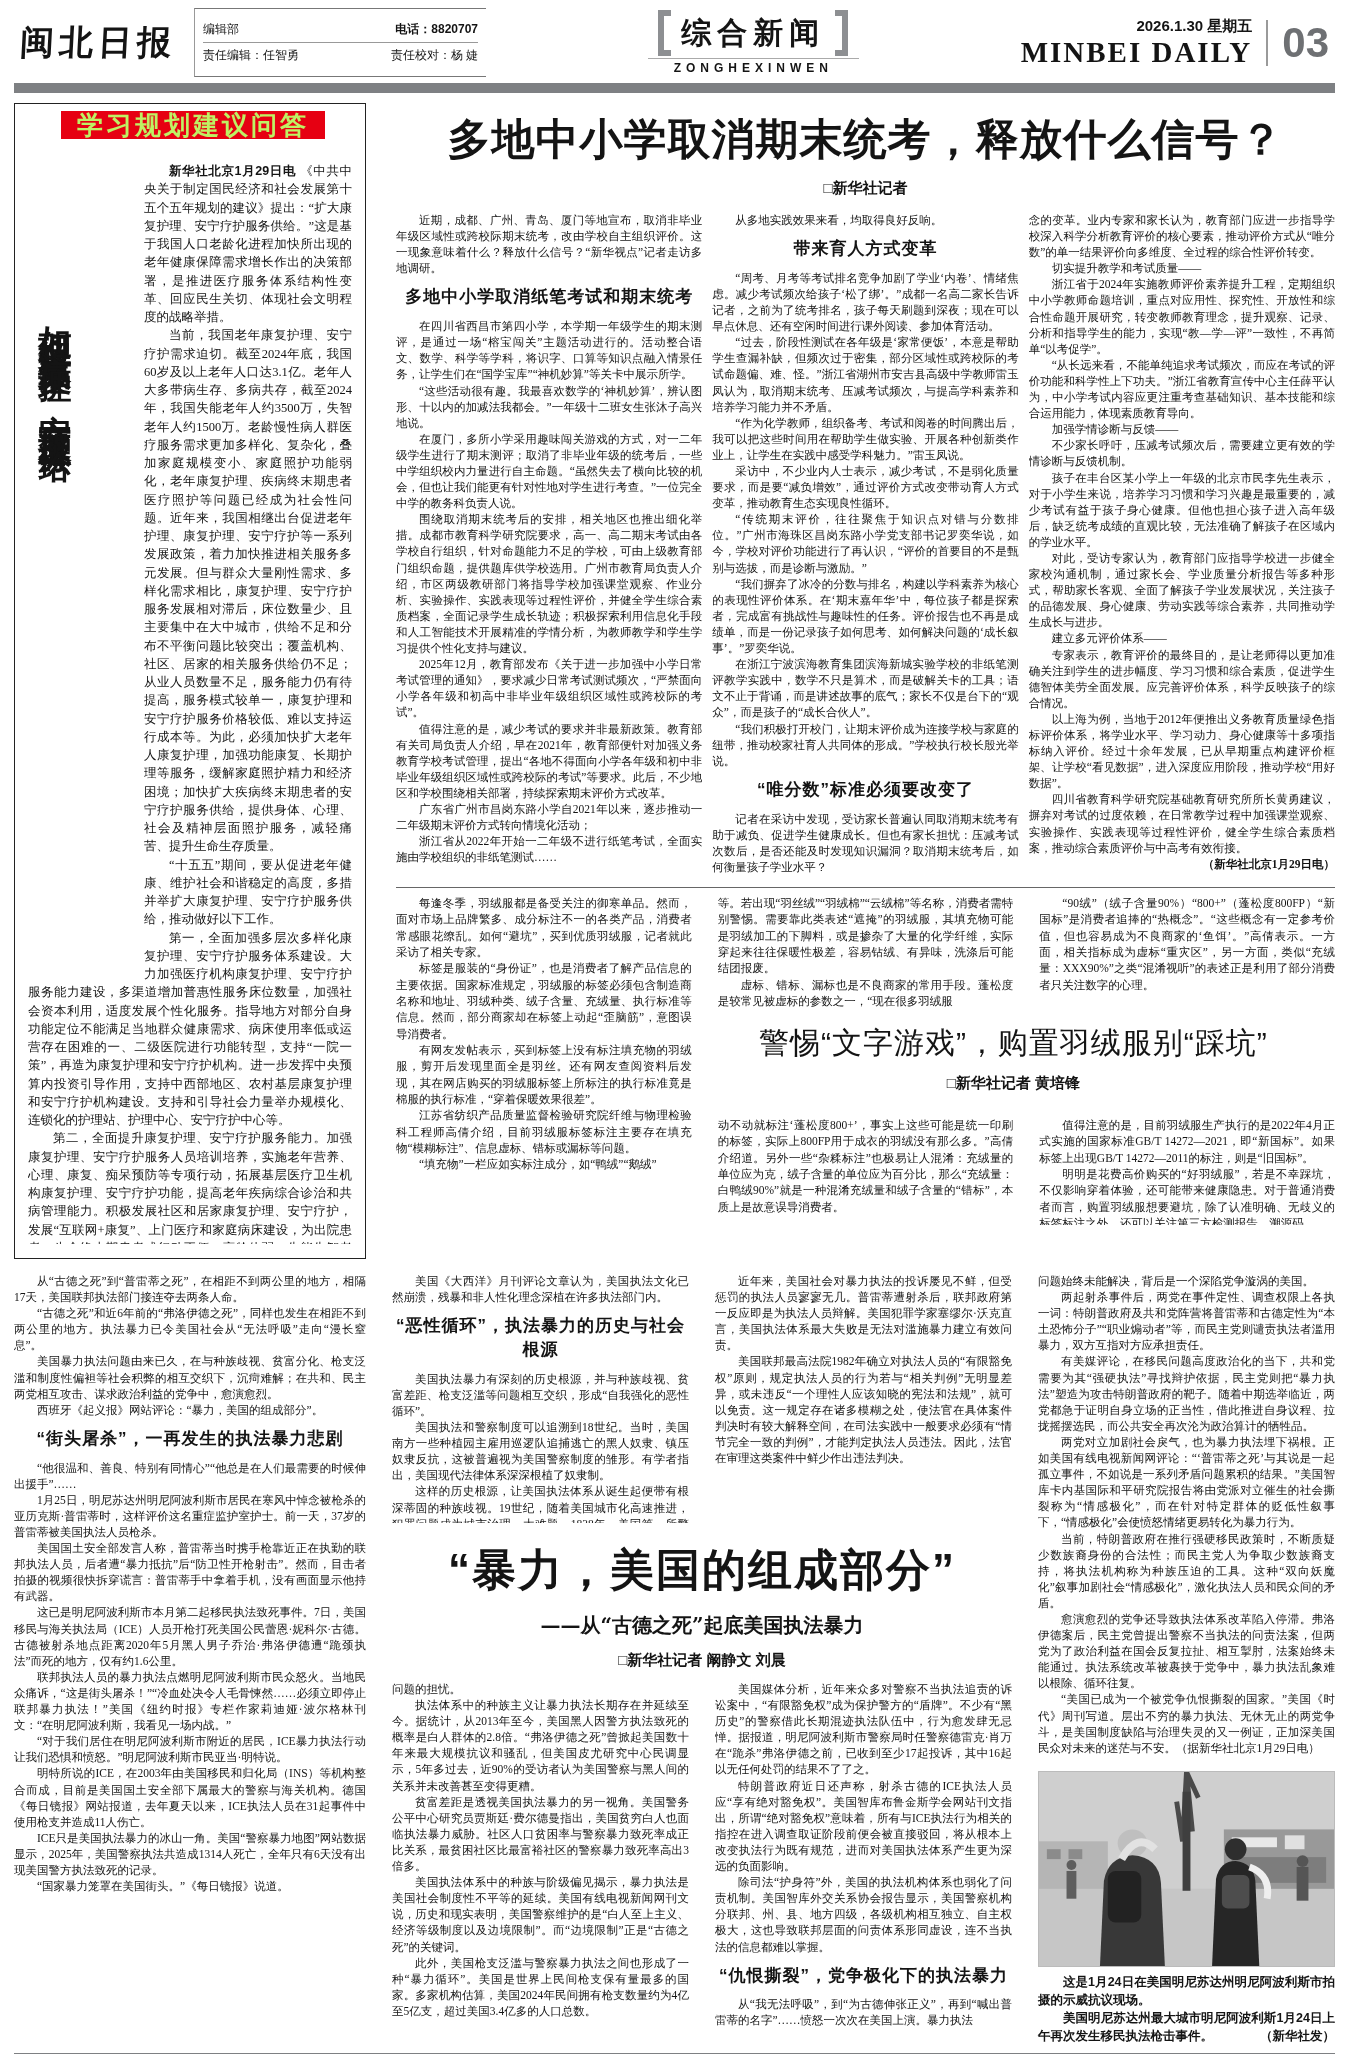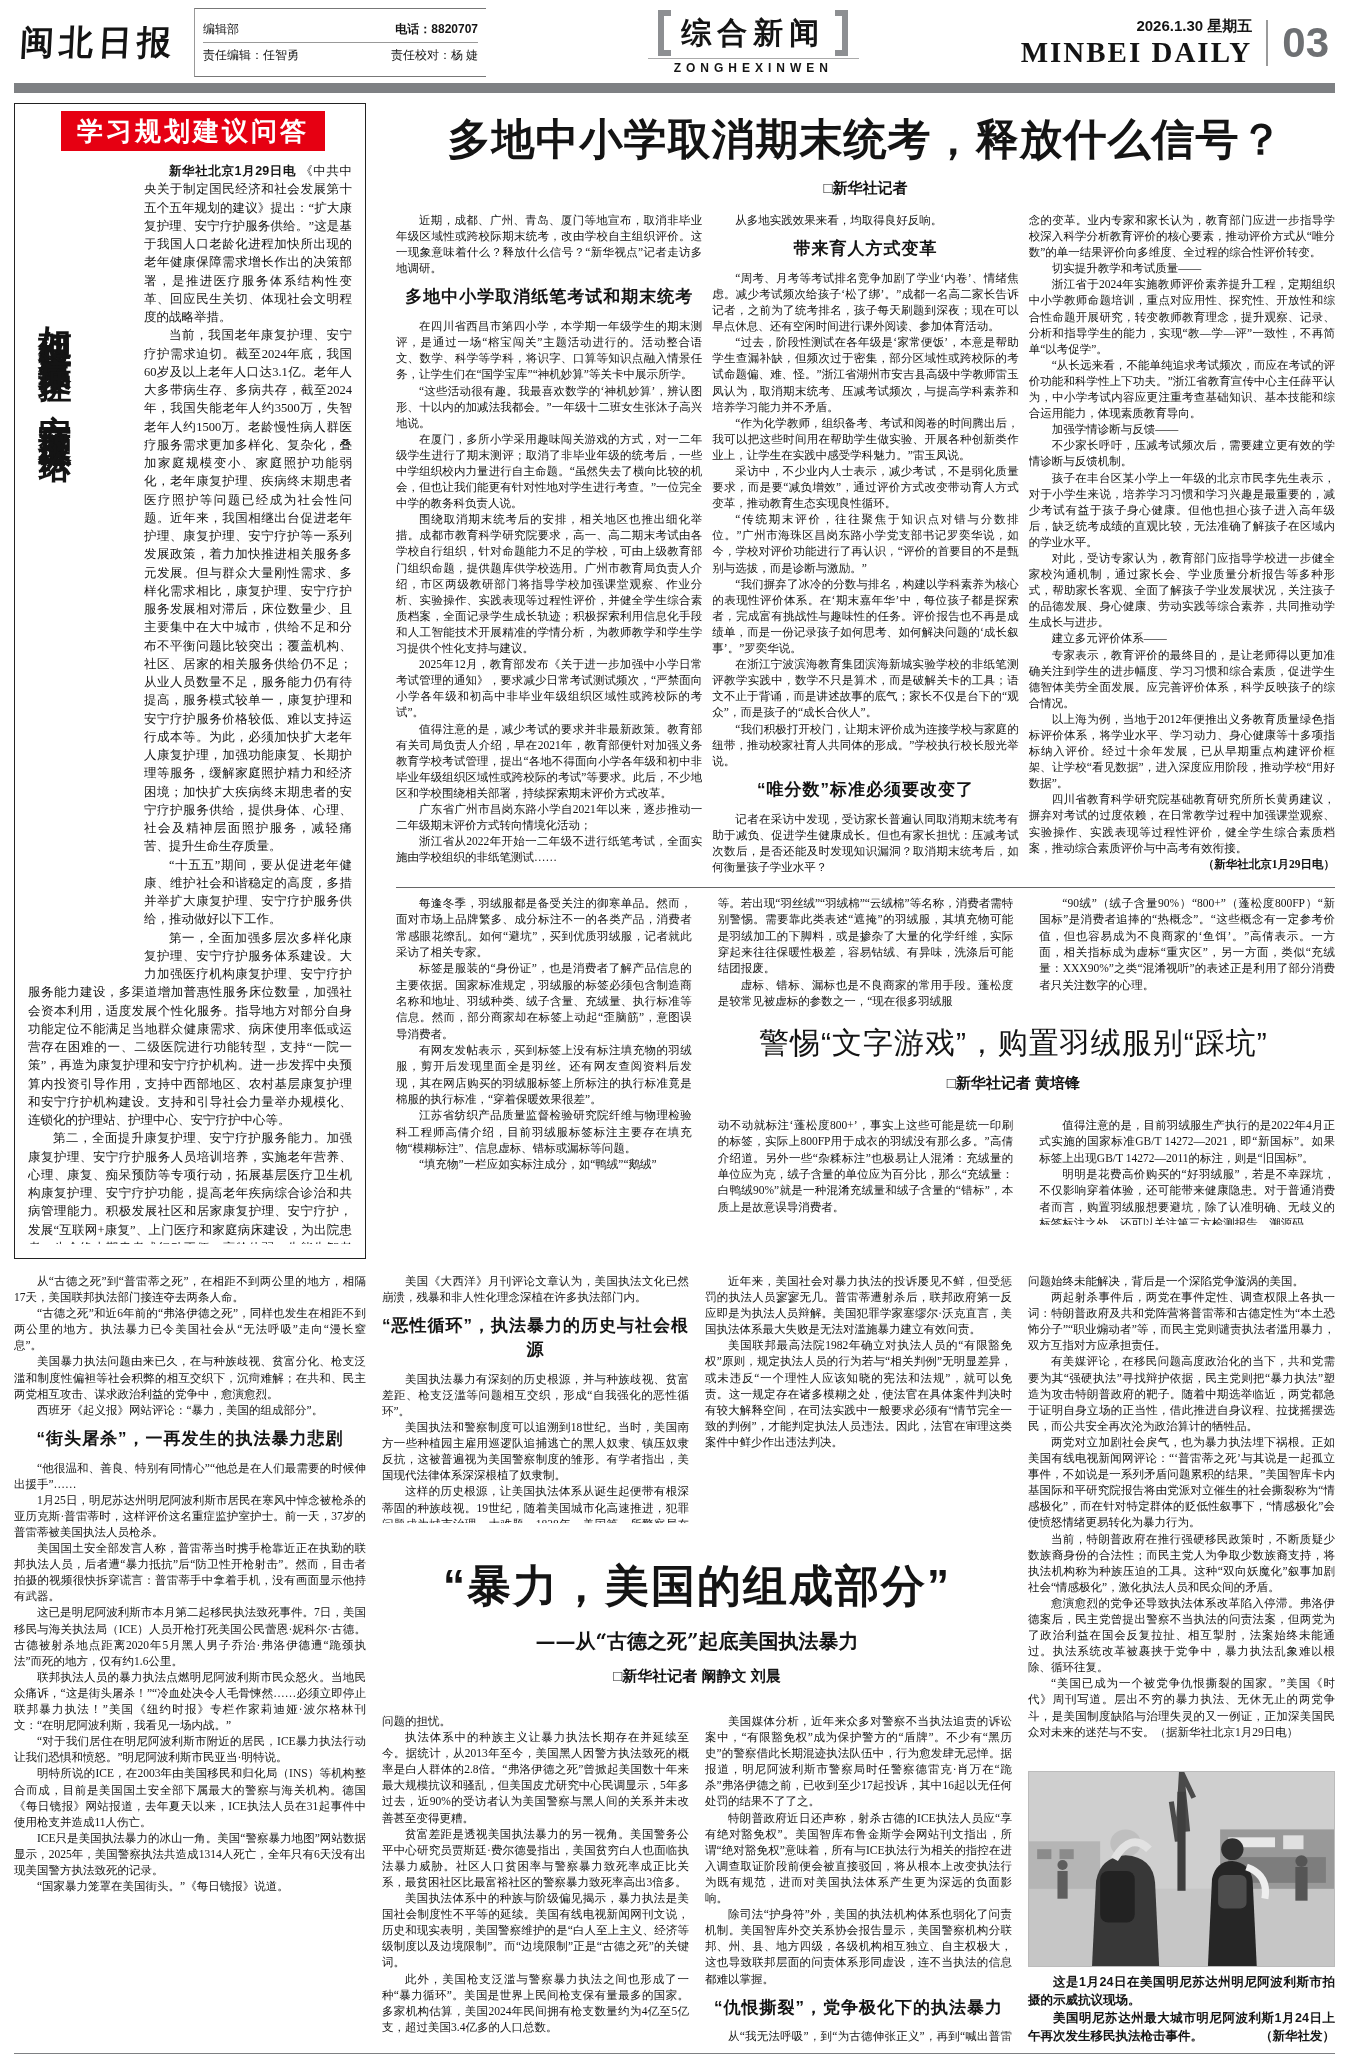--- a/index.html
+++ b/index.html
@@ -35,22 +35,22 @@
   
   .para{text-indent:2em; text-align:justify;}
   .para.cont{text-indent:0;}
   .para.endline{text-align:right; text-indent:0; font-weight:700;}
   .para b{font-family:"Liberation Sans","DejaVu Sans",sans-serif;}
   .subhead{font-family:"Liberation Sans","DejaVu Sans",sans-serif; font-weight:700; font-size:17px;
         text-align:center; margin:9px 0; letter-spacing:1px;}
   
   .band-top{display:flex; gap:30px; margin-top:10px;}
   .qa-box{width:352px; flex-shrink:0; height:1156px; border:1.5px solid #222; position:relative;}
-  .qa-banner{position:absolute; top:7px; left:46px; width:264px; height:40px; background:var(--banner-red);
-        color:#ffffff; font-family:"Liberation Sans","DejaVu Sans",sans-serif; font-weight:900; font-size:26px;
+  .qa-banner{position:absolute; top:7px; left:46px; width:264px; height:28px; background:var(--banner-red);
+        color:#bef264; font-family:"Liberation Sans","DejaVu Sans",sans-serif; font-weight:900; font-size:26px;
         display:flex; align-items:center; justify-content:center; letter-spacing:3px;}
   .qa-body{margin:58px 13px 8px; height:1082px; overflow:hidden; font-size:12.5px; line-height:1.46;}
   .qa-float{float:left; width:104px; height:700px; margin:100px 12px 4px 0;}
   .qa-vhead{position:absolute; left:24px; top:196px; height:720px; writing-mode:vertical-rl;
         font-family:"Liberation Sans","DejaVu Sans",sans-serif; font-weight:900; font-size:33px;
         letter-spacing:5px; line-height:1.0;}
   .main-stack{flex:1; min-width:0; display:flex; flex-direction:column;}
   .exam-headline{font-family:"Liberation Sans","DejaVu Sans",sans-serif; font-weight:900; font-size:43px;
         text-align:center; letter-spacing:1px; margin:8px 0 10px;}
   .exam-byline,.jk-byline,.v-byline{font-family:"Liberation Sans","DejaVu Sans",sans-serif; font-weight:700;
@@ -65,21 +65,21 @@
   .jacket-cols .col{flex:1; min-width:0; font-size:11.5px; line-height:1.42; overflow:hidden;
         display:flex; flex-direction:column;}
   .jk-upper{height:126px; overflow:hidden; flex-shrink:0;}
   .jk-space{height:96px; flex-shrink:0;}
   .jk-lower{flex:1; overflow:hidden;}
   .jk-headblock{position:absolute; left:31.5%; top:128px; width:68.5%; text-align:center;}
   .jk-headline{font-family:"Liberation Sans","DejaVu Sans",sans-serif; font-weight:400; font-size:30px; letter-spacing:1px;}
   .jk-byline{margin-top:10px;}
   
   .violence{margin-top:14px; height:772px; display:grid; grid-template-columns:352px 1fr 1fr 1fr;
-        grid-template-rows:250px 158px 1fr; column-gap:26px; row-gap:0; font-size:11.5px; line-height:1.40;gap:16px;}
+        grid-template-rows:250px 158px 1fr; column-gap:26px; row-gap:0; font-size:11.5px; line-height:1.40;}
   .violence .vcell{overflow:hidden; min-width:0;}
   .v-col1{grid-column:1; grid-row:1/4;}
   .v-c2u{grid-column:2; grid-row:1;} .v-c3u{grid-column:3; grid-row:1;}
   .v-headblock{grid-column:2/4; grid-row:2; text-align:center; padding-top:16px;}
   .v-headline{font-family:"Liberation Sans","DejaVu Sans",sans-serif; font-weight:900; font-size:44px; letter-spacing:2px;}
   .v-subtitle{font-family:"DejaVu Serif","Liberation Serif",serif; font-weight:700; font-size:20px; margin-top:10px;}
   .v-byline{margin-top:10px;}
   .v-c2l{grid-column:2; grid-row:3;} .v-c3l{grid-column:3; grid-row:3;}
   .v-col4{grid-column:4; grid-row:1/4; display:flex; flex-direction:column;}
   .v-col4 .v-text{flex:1; overflow:hidden;}

